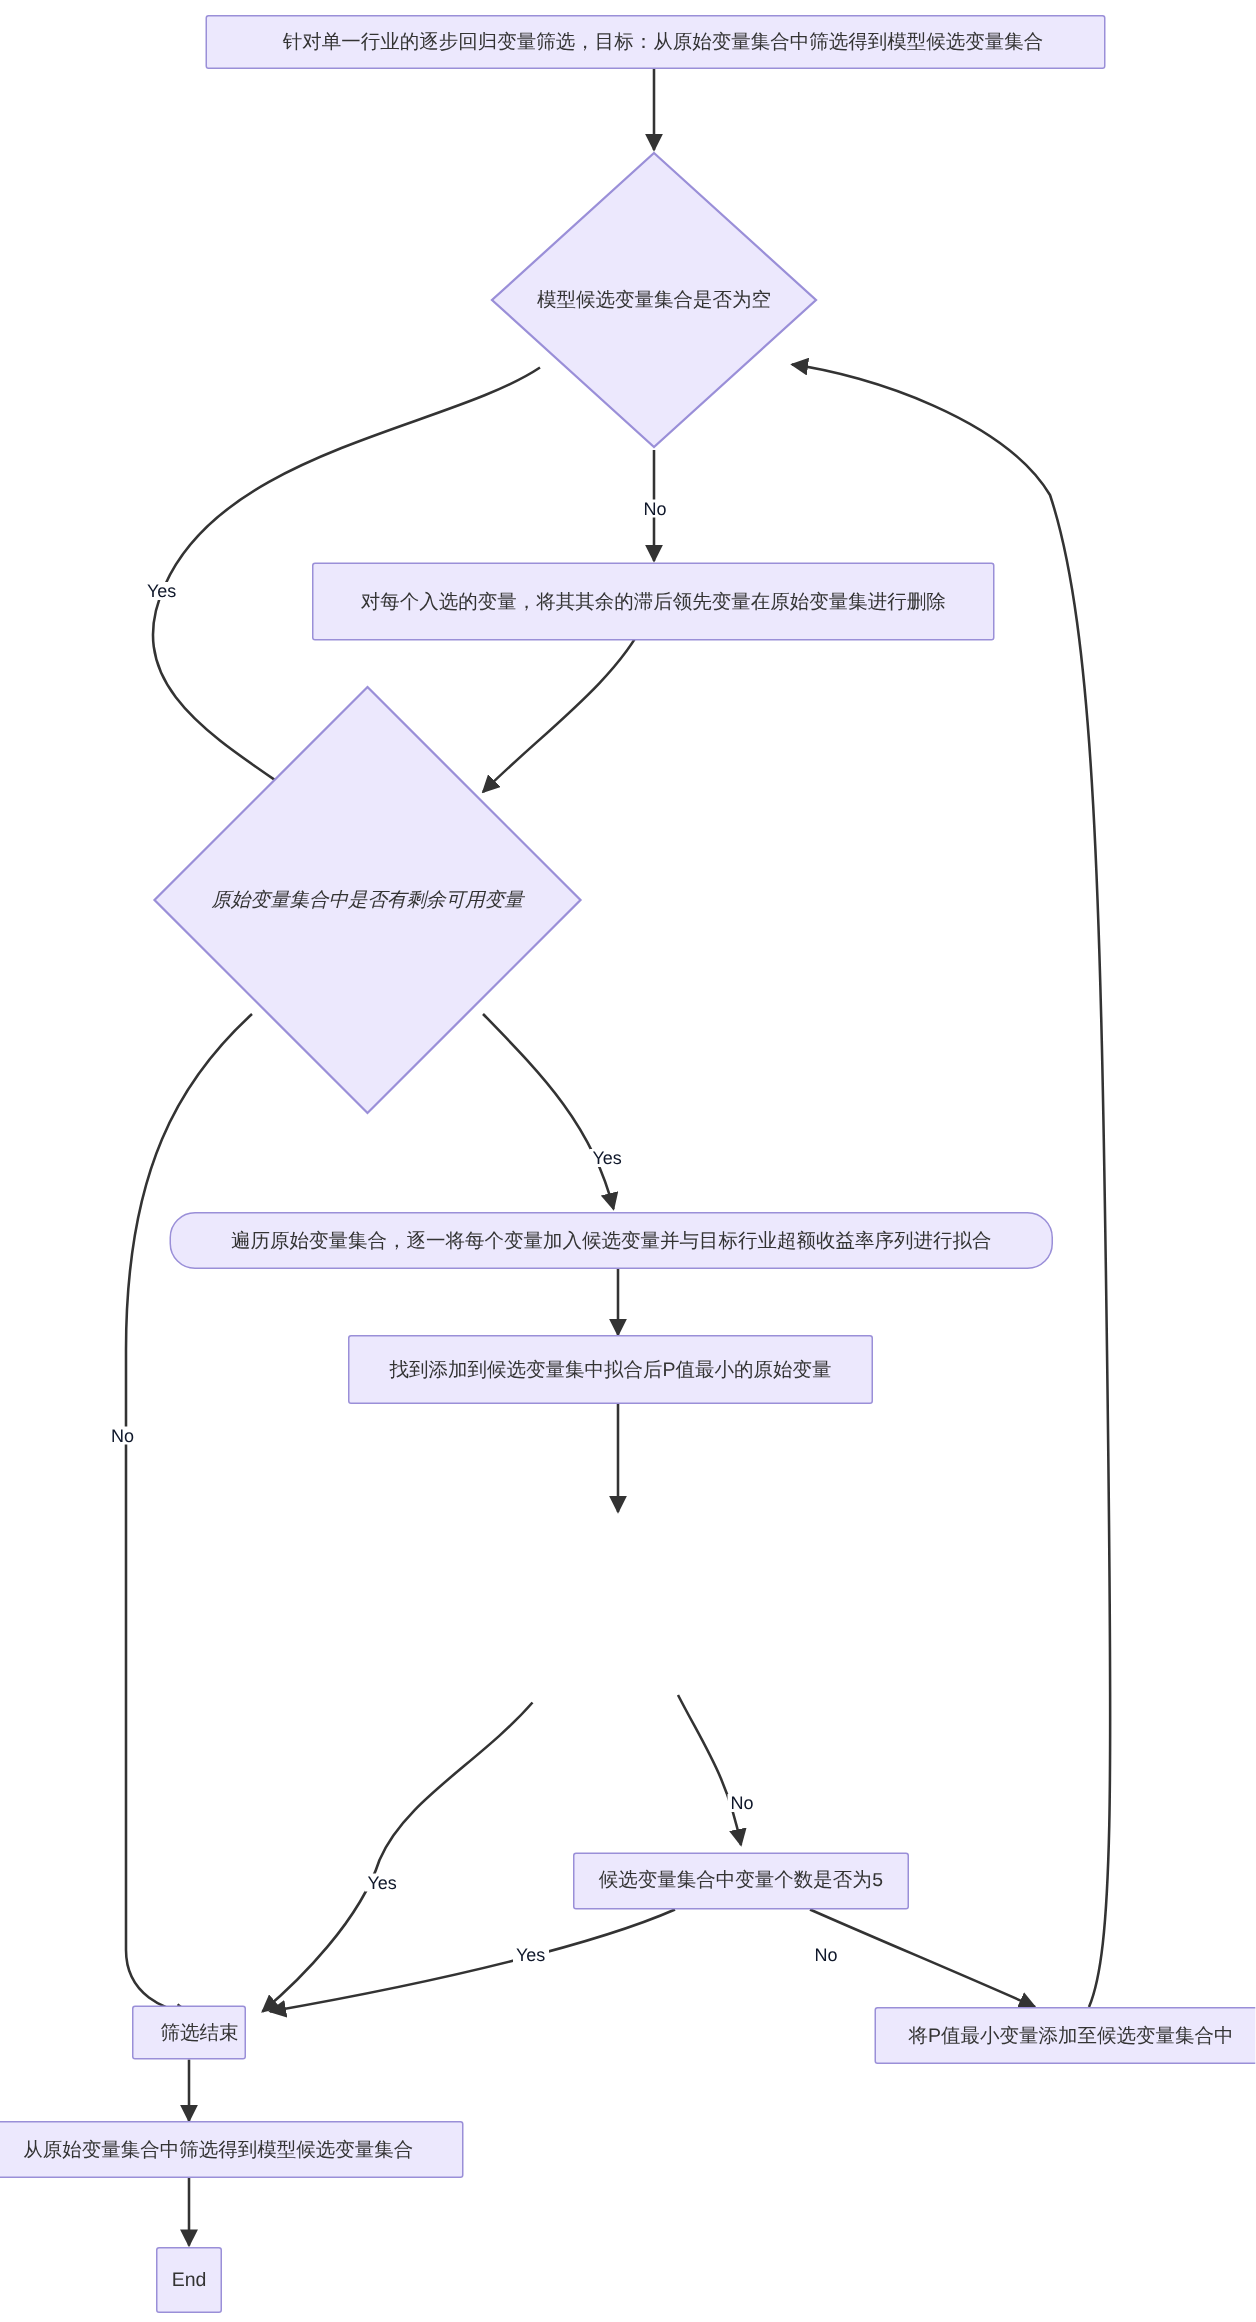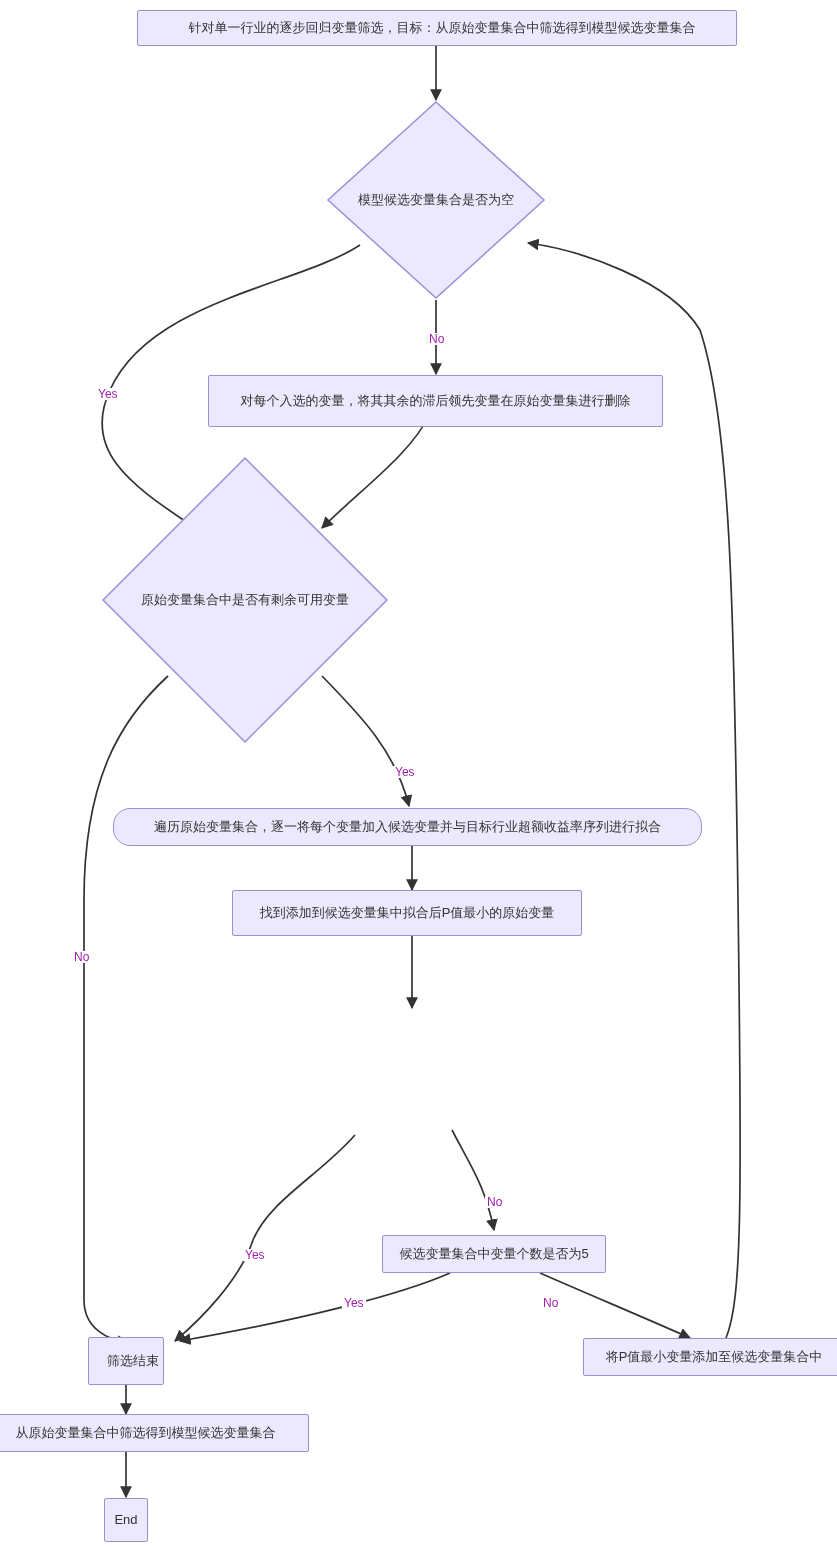--- a/index.html
+++ b/index.html
@@ -53,21 +53,21 @@
     height: 100%;
   }
   .diamond-label {
     position: relative;
     z-index: 2;
     text-align: right;
   }
   .edge-label {
     position: absolute;
     font-size: 12px;
-    color: #a21caf;
+    color: #0f172a;
     background: #ffffff;
     padding: 0 2px;
     line-height: 1;
     white-space: nowrap;
   }
 </style>
 </head>
 <body>
 
 <div id="flowchart-root">
@@ -120,45 +120,45 @@
     <svg class="diamond-shape" viewBox="0 0 220 200" preserveAspectRatio="none">
       <polygon points="110,2 218,100 110,198 2,100" fill="#ECE8FD" stroke="#9a8fd8" stroke-width="1.5"></polygon>
     </svg>
     <span class="diamond-label">模型候选变量集合是否为空</span>
   </div>
 
   <div class="node rect" style="left:208px; top:375px; width:455px; height:52px;">
     <span>对每个入选的变量，将其其余的滞后领先变量在原始变量集进行删除</span>
   </div>
 
-  <div class="node diamond-wrap" style="left:100px; top:455px; width:290px; height:290px;">
+  <div class="node diamond-wrap" style="left:100px; top:455px; width:290px; height:290px;font-style:italic;">
     <svg class="diamond-shape" viewBox="0 0 290 290" preserveAspectRatio="none">
       <polygon points="145,3 287,145 145,287 3,145" fill="#ECE8FD" stroke="#9a8fd8" stroke-width="1.5"></polygon>
     </svg>
     <span class="diamond-label">原始变量集合中是否有剩余可用变量</span>
   </div>
 
   <div class="node rect" style="left:113px; top:808px; width:589px; height:38px;border-radius:17px;">
     <span>遍历原始变量集合，逐一将每个变量加入候选变量并与目标行业超额收益率序列进行拟合</span>
   </div>
 
   <div class="node rect" style="left:232px; top:890px; width:350px; height:46px;">
     <span>找到添加到候选变量集中拟合后P值最小的原始变量</span>
   </div>
 
 
-  <div class="node rect" style="left:382px; top:1235px; width:224px; height:38px;">
+  <div class="node rect" style="left:382px; top:1235px; width:224px; height:38px;font-family:Liberation Mono, monospace;">
     <span>候选变量集合中变量个数是否为5</span>
   </div>
 
   <div class="node rect" style="left:583px; top:1338px; width:262px; height:38px;">
     <span>将P值最小变量添加至候选变量集合中</span>
   </div>
 
-  <div class="node rect" style="left:88px; top:1337px; width:76px; height:48px;padding-left:24px;">
+  <div class="node rect" style="left:88px; top:1337px; width:76px; height:36px;padding-left:24px;">
     <span>筛选结束</span>
   </div>
 
   <div class="node rect" style="left:-18px; top:1414px; width:327px; height:38px;">
     <span>从原始变量集合中筛选得到模型候选变量集合</span>
   </div>
 
   <div class="node rect" style="left:104px; top:1498px; width:44px; height:44px;">
     <span>End</span>
   </div>

